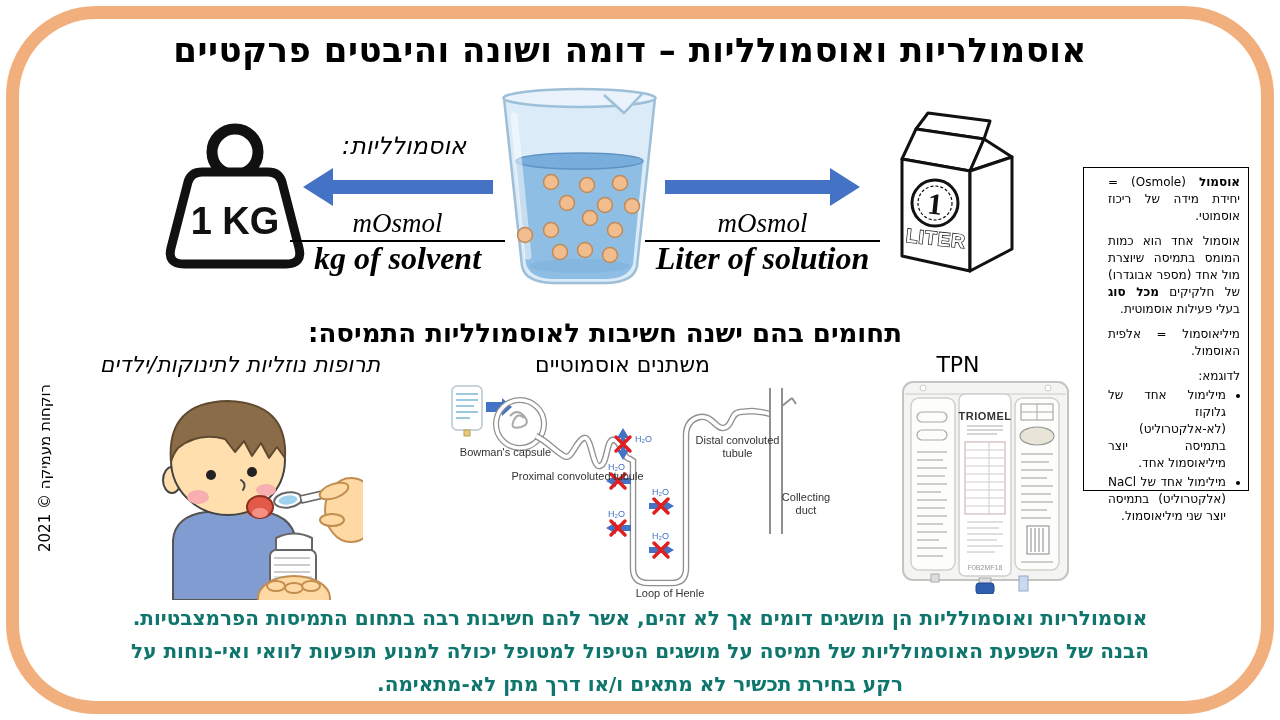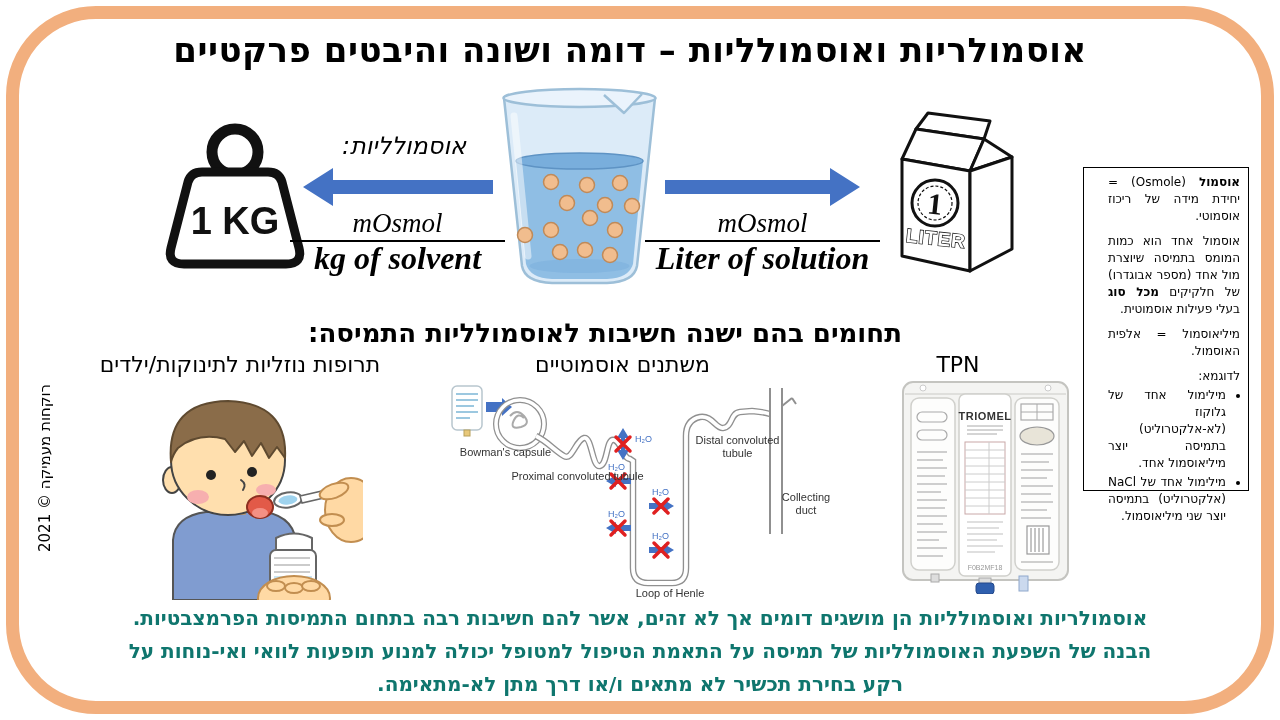--- a/index.html
+++ b/index.html
@@ -126,21 +126,21 @@
     <p style="margin-bottom:2px;">לדוגמא:</p>
     <ul>
       <li>מילימול אחד של גלוקוז (לא-אלקטרוליט) בתמיסה יוצר מיליאוסמול אחד.</li>
       <li>מילימול אחד של NaCl (אלקטרוליט) בתמיסה יוצר שני מיליאוסמול.</li>
     </ul>
   </div>
 
   <div id="section-heading" class="abs">תחומים בהם ישנה חשיבות לאוסמולליות התמיסה:</div>
   <div class="abs item-label" style="left:908px;top:352px;width:100px;">TPN</div>
   <div class="abs item-label" style="left:530px;top:352px;width:185px;">משתנים אוסמוטיים</div>
-  <div class="abs item-label" style="left:95px;top:352px;width:290px;">תרופות נוזליות לתינוקות/ילדים</div>
+  <div class="abs item-label" style="left:95px;top:352px;width:290px;font-style:italic;">תרופות נוזליות לתינוקות/ילדים</div>
 
   <div class="abs" style="left:118px;top:388px;width:245px;height:212px;overflow:hidden;">
     <svg width="245" height="212" viewBox="0 0 245 212">
       <path d="M55,152 Q57,128 88,124 L148,124 Q178,130 178,158 L178,212 L55,212 Z" fill="#809CD0" stroke="#555" stroke-width="2"></path>
       <rect x="101" y="106" width="26" height="20" fill="#FFDFAE" stroke="#C99A5E" stroke-width="1.5"></rect>
       <ellipse cx="54" cy="92" rx="9" ry="13" fill="#FFDFAE" stroke="#444" stroke-width="2"></ellipse>
       <ellipse cx="110" cy="72" rx="57" ry="55" fill="#FFDFAE" stroke="#444" stroke-width="2"></ellipse>
       <path d="M53,74 Q48,14 110,13 Q170,15 167,70 L159,59 L151,70 L143,55 L134,68 L126,53 L117,64 L107,51 Q80,44 60,60 Q55,66 53,74 Z" fill="#8A6C49" stroke="#5F4A30" stroke-width="2" stroke-linejoin="round"></path>
       <circle cx="93" cy="87" r="5" fill="#222"></circle>
       <circle cx="134" cy="84" r="5" fill="#222"></circle>
@@ -272,20 +272,20 @@
 
       <rect x="86" y="204" width="12" height="7" fill="#DDD" stroke="#AAA"></rect>
       <rect x="83" y="209" width="18" height="11" rx="3" fill="#2F5FAE" stroke="#24498A"></rect>
       <rect x="126" y="202" width="9" height="15" fill="#CBD9EE" stroke="#8FA8CC"></rect>
       <rect x="38" y="200" width="8" height="8" fill="#DDD" stroke="#AAA"></rect>
     </svg>
   </div>
 
   <div id="footer" class="abs">
     <div>אוסמולריות ואוסמולליות הן מושגים דומים אך לא זהים, אשר להם חשיבות רבה בתחום התמיסות הפרמצבטיות.</div>
-    <div>הבנה של השפעת האוסמולליות של תמיסה על התאמת הטיפול למטופל יכולה למנוע תופעות לוואי ואי-נוחות על</div>
+    <div>הבנה של השפעת האוסמולליות של תמיסה על מושגים הטיפול למטופל יכולה למנוע תופעות לוואי ואי-נוחות על</div>
     <div>רקע בחירת תכשיר לא מתאים ו/או דרך מתן לא-מתאימה.</div>
   </div>
 
   <div id="copyright-wrap" class="abs">
     <span id="copyright">רוקחות מעמיקה © 2021</span>
   </div>
 </div>
 
 </body></html>

